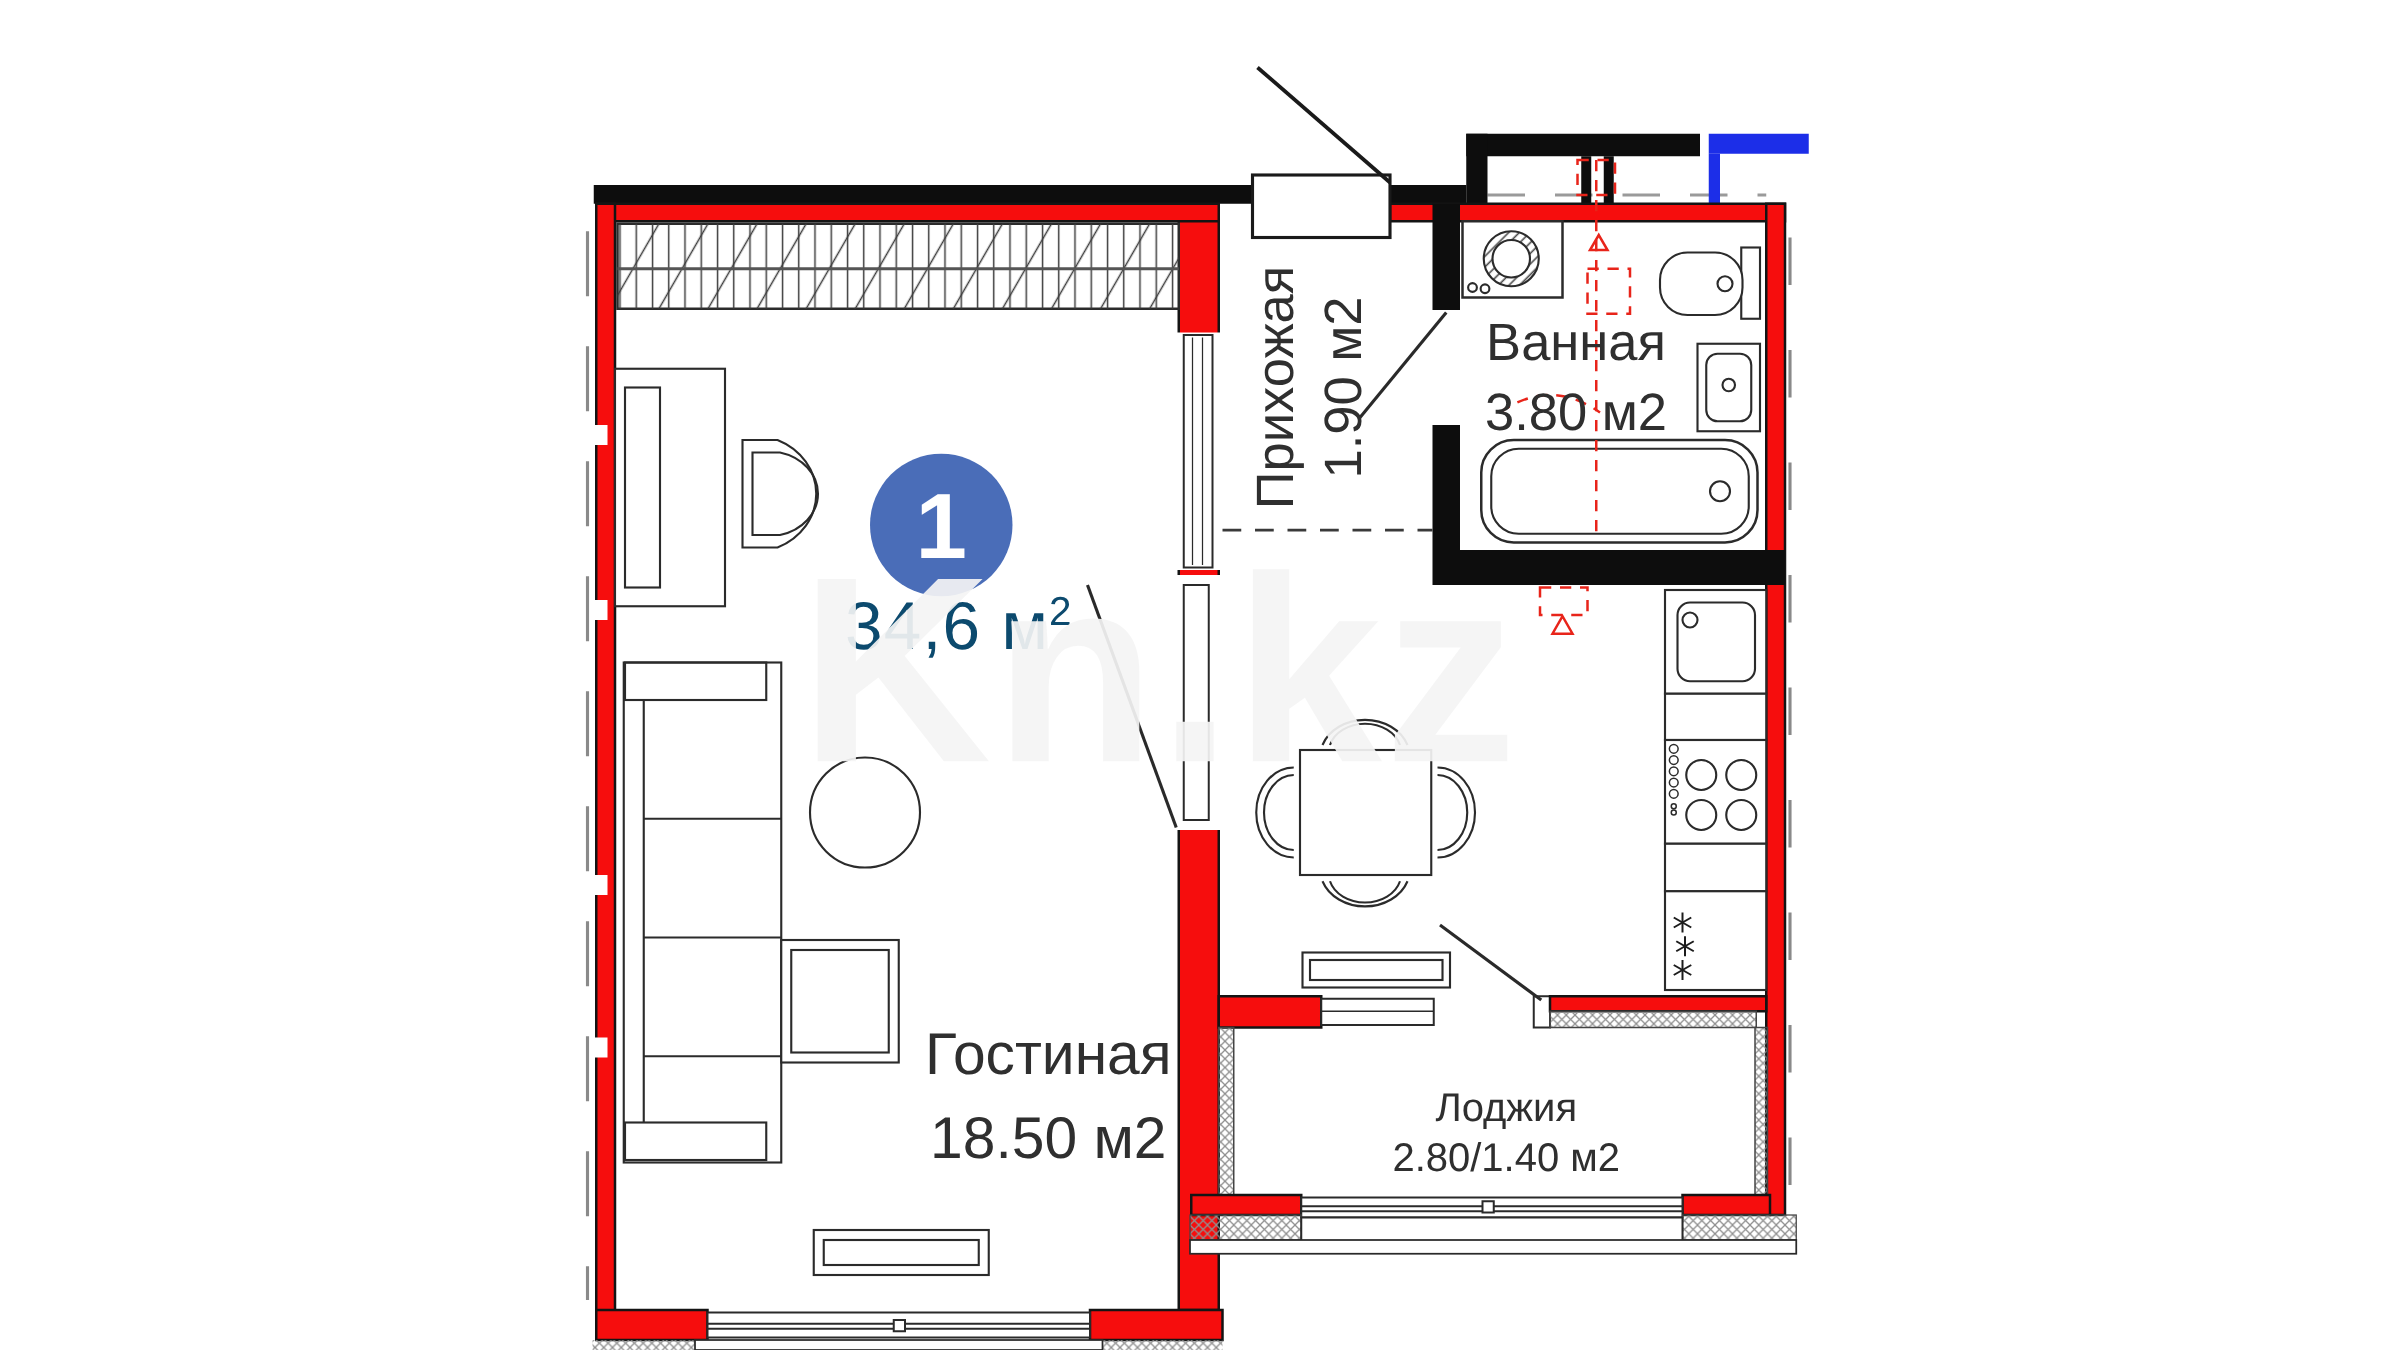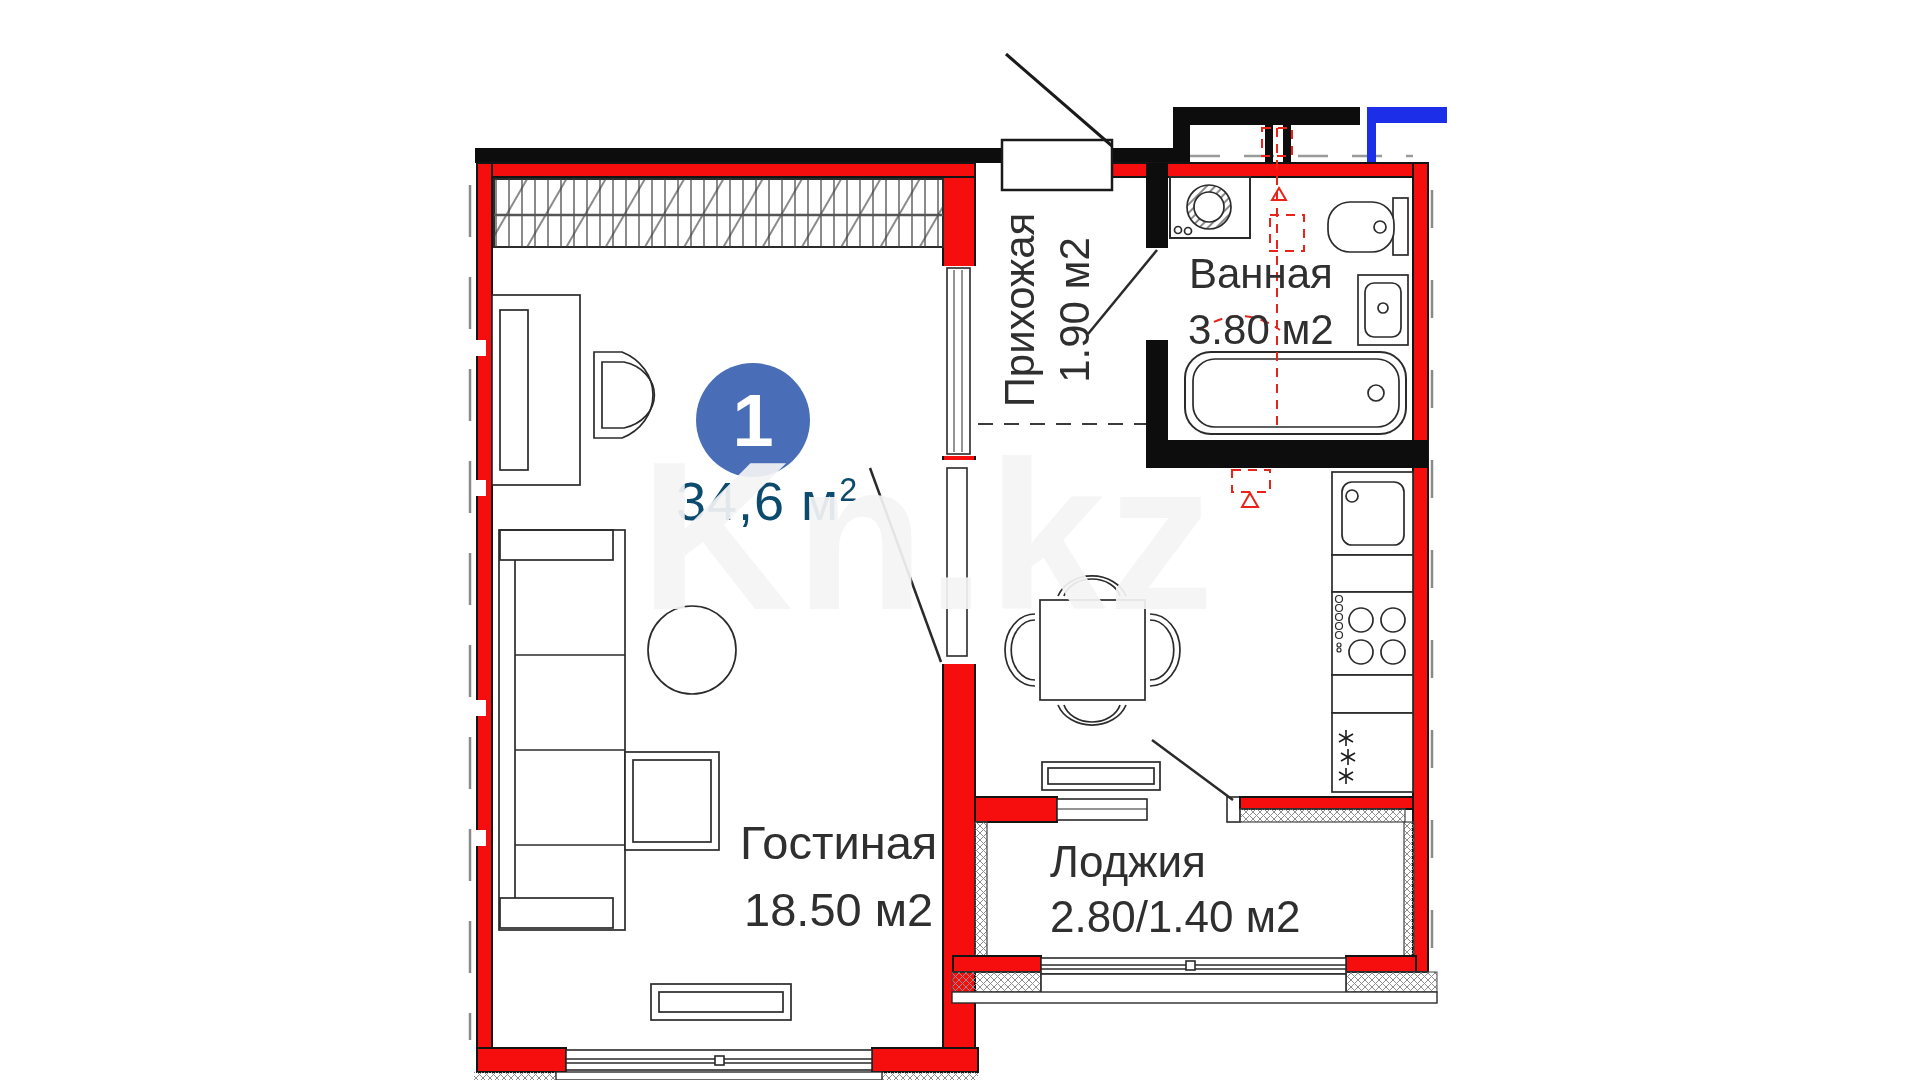--- a/index.html
+++ b/index.html
@@ -4,21 +4,21 @@
 <style>
   html,body{margin:0;padding:0;background:#fff;}
   .stage{position:relative;width:1920px;height:1080px;background:#fff;overflow:hidden;
          font-family:"Liberation Sans",sans-serif;}
   .stage svg{position:absolute;left:0;top:0;z-index:1;}
   .lbl{position:absolute;z-index:10;color:#2f2f2f;line-height:1.42;}
   .lbl .nm,.lbl .ar{white-space:nowrap;}
   .room-living{left:740px;top:810px;font-size:47px;text-align:center;}
   .room-kitchen{left:1170px;top:542px;font-size:42px;text-align:left;}
   .room-bath{left:1188px;top:246px;font-size:42px;text-align:center;line-height:1.34;}
-  .room-loggia{left:1050px;top:834px;width:310px;font-size:44px;line-height:1.26;}
+  .room-loggia{left:1050px;top:866px;width:310px;font-size:32px;text-align:center;line-height:1.26;}
   .room-hall{left:933px;top:248px;width:230px;height:124px;font-size:42px;text-align:center;
              line-height:1.3;transform:rotate(-90deg);display:flex;flex-direction:column;
              align-items:center;justify-content:center;}
   .badge{position:absolute;left:696px;top:363px;width:114px;height:114px;border-radius:50%;
          background:#4a6db8;color:#fff;display:flex;align-items:center;justify-content:center;
          font-size:74px;font-weight:bold;z-index:10;}
   .total{position:absolute;left:676px;top:470px;z-index:10;font-size:54px;color:#0c4a6e;
          letter-spacing:1px;white-space:nowrap;}
   .total sup{font-size:.6em;}
   .watermark{position:absolute;left:640px;top:414px;width:680px;z-index:20;font-size:212px;

